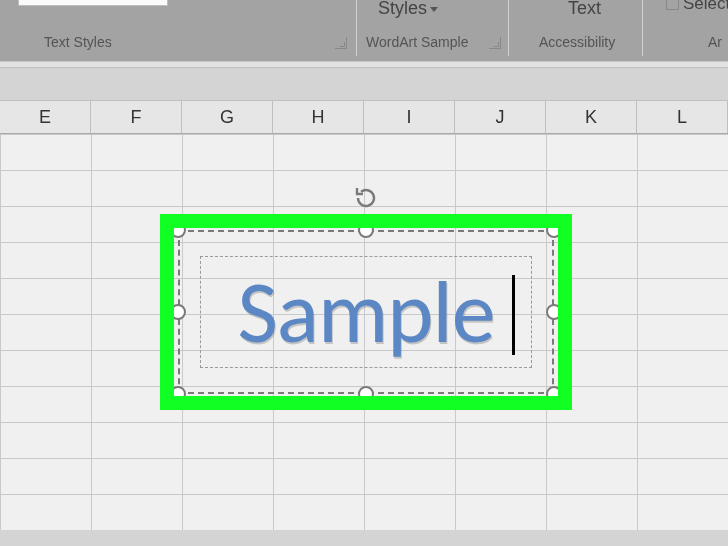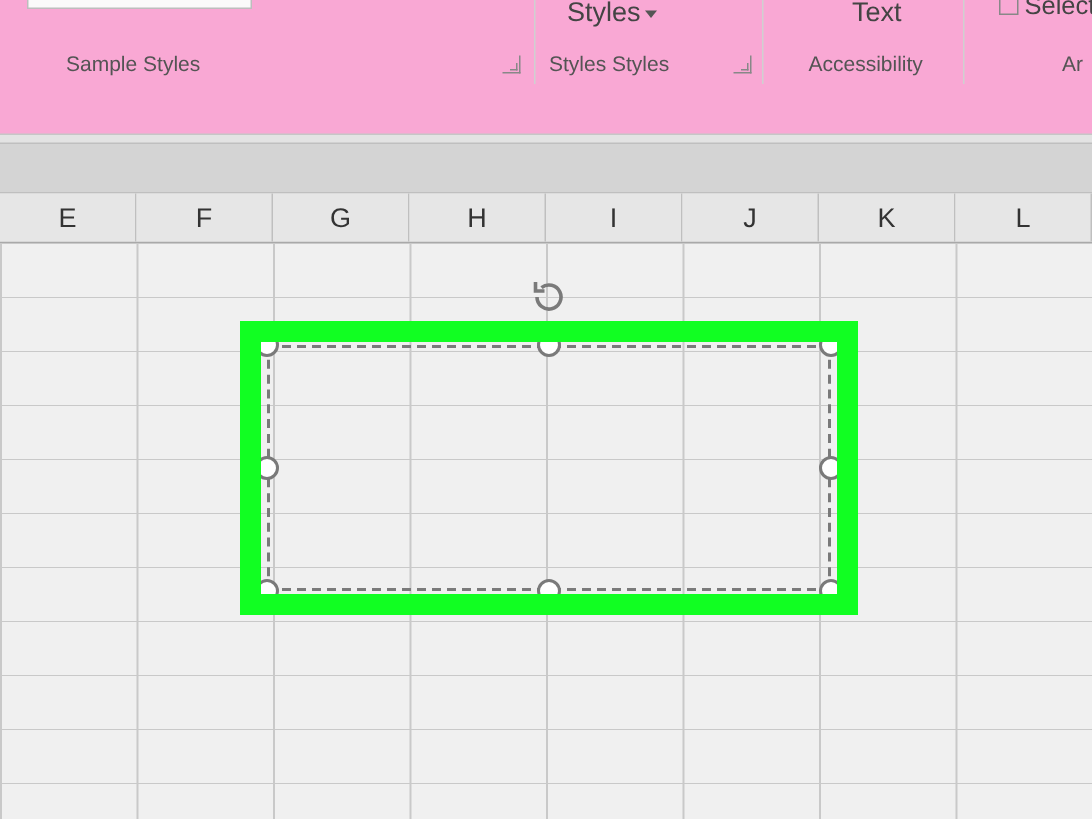--- a/index.html
+++ b/index.html
@@ -9,22 +9,22 @@
     font-family: "Segoe UI", Tahoma, sans-serif;
     font-size: 13px;
     color: #333;
     background: #d4d4d4;
     overflow: hidden;
     position: relative;
   }
 
   
   .ribbon {
-    background: #f9a8d4;
-    height: 90px;
+    background: #a3a3a3;
+    height: 62px;
     position: relative;
     border-bottom: 1px solid #c6c6c6;
   }
   .ribbon-top-row {
     position: absolute;
     top: 0; left: 0; right: 0;
     height: 32px;
   }
   .ribbon-bottom-row {
     position: absolute;
@@ -185,24 +185,24 @@
     </span>
     <span style="position:absolute; left:568px; top:-2px; font-size:18px; color:#444;">Text</span>
     <span style="position:absolute; left:666px; top:-6px; font-size:17px; color:#444; white-space:nowrap;"><span style="display:inline-block;width:13px;height:13px;border:1px solid #888;margin-right:4px;vertical-align:-1px;"></span><span>Selection</span></span>
   </div>
 
   <div class="sep" style="left:356px;"></div>
   <div class="sep" style="left:508px;"></div>
   <div class="sep" style="left:642px;"></div>
 
   <div class="ribbon-bottom-row">
-    <span class="group-label" style="left:44px;">Sample Styles</span>
+    <span class="group-label" style="left:44px;">Text Styles</span>
     <span class="group-dialog" style="left:335px; top:3px;"></span>
 
-    <span class="group-label" style="left:366px;">Styles Styles</span>
+    <span class="group-label" style="left:366px;">WordArt Sample</span>
     <span class="group-dialog" style="left:489px; top:3px;"></span>
 
     <span class="group-label" style="left:539px;">Accessibility</span>
 
     <span class="group-label" style="right:6px;margin-left:20px;">Ar</span>
   </div>
 </div>
 
 <div class="band"></div>
 
@@ -234,15 +234,19 @@
 
   <div class="handle h-tl"></div>
   <div class="handle h-tm"></div>
   <div class="handle h-tr"></div>
   <div class="handle h-ml"></div>
   <div class="handle h-mr"></div>
   <div class="handle h-bl"></div>
   <div class="handle h-bm"></div>
   <div class="handle h-br"></div>
 
+  <div class="wordart-text-area">
+    <span class="wordart-text">Sample</span>
+    <div class="text-caret"></div>
+  </div>
 </div>
 
 <div class="highlight"></div>
 
 </body></html>

